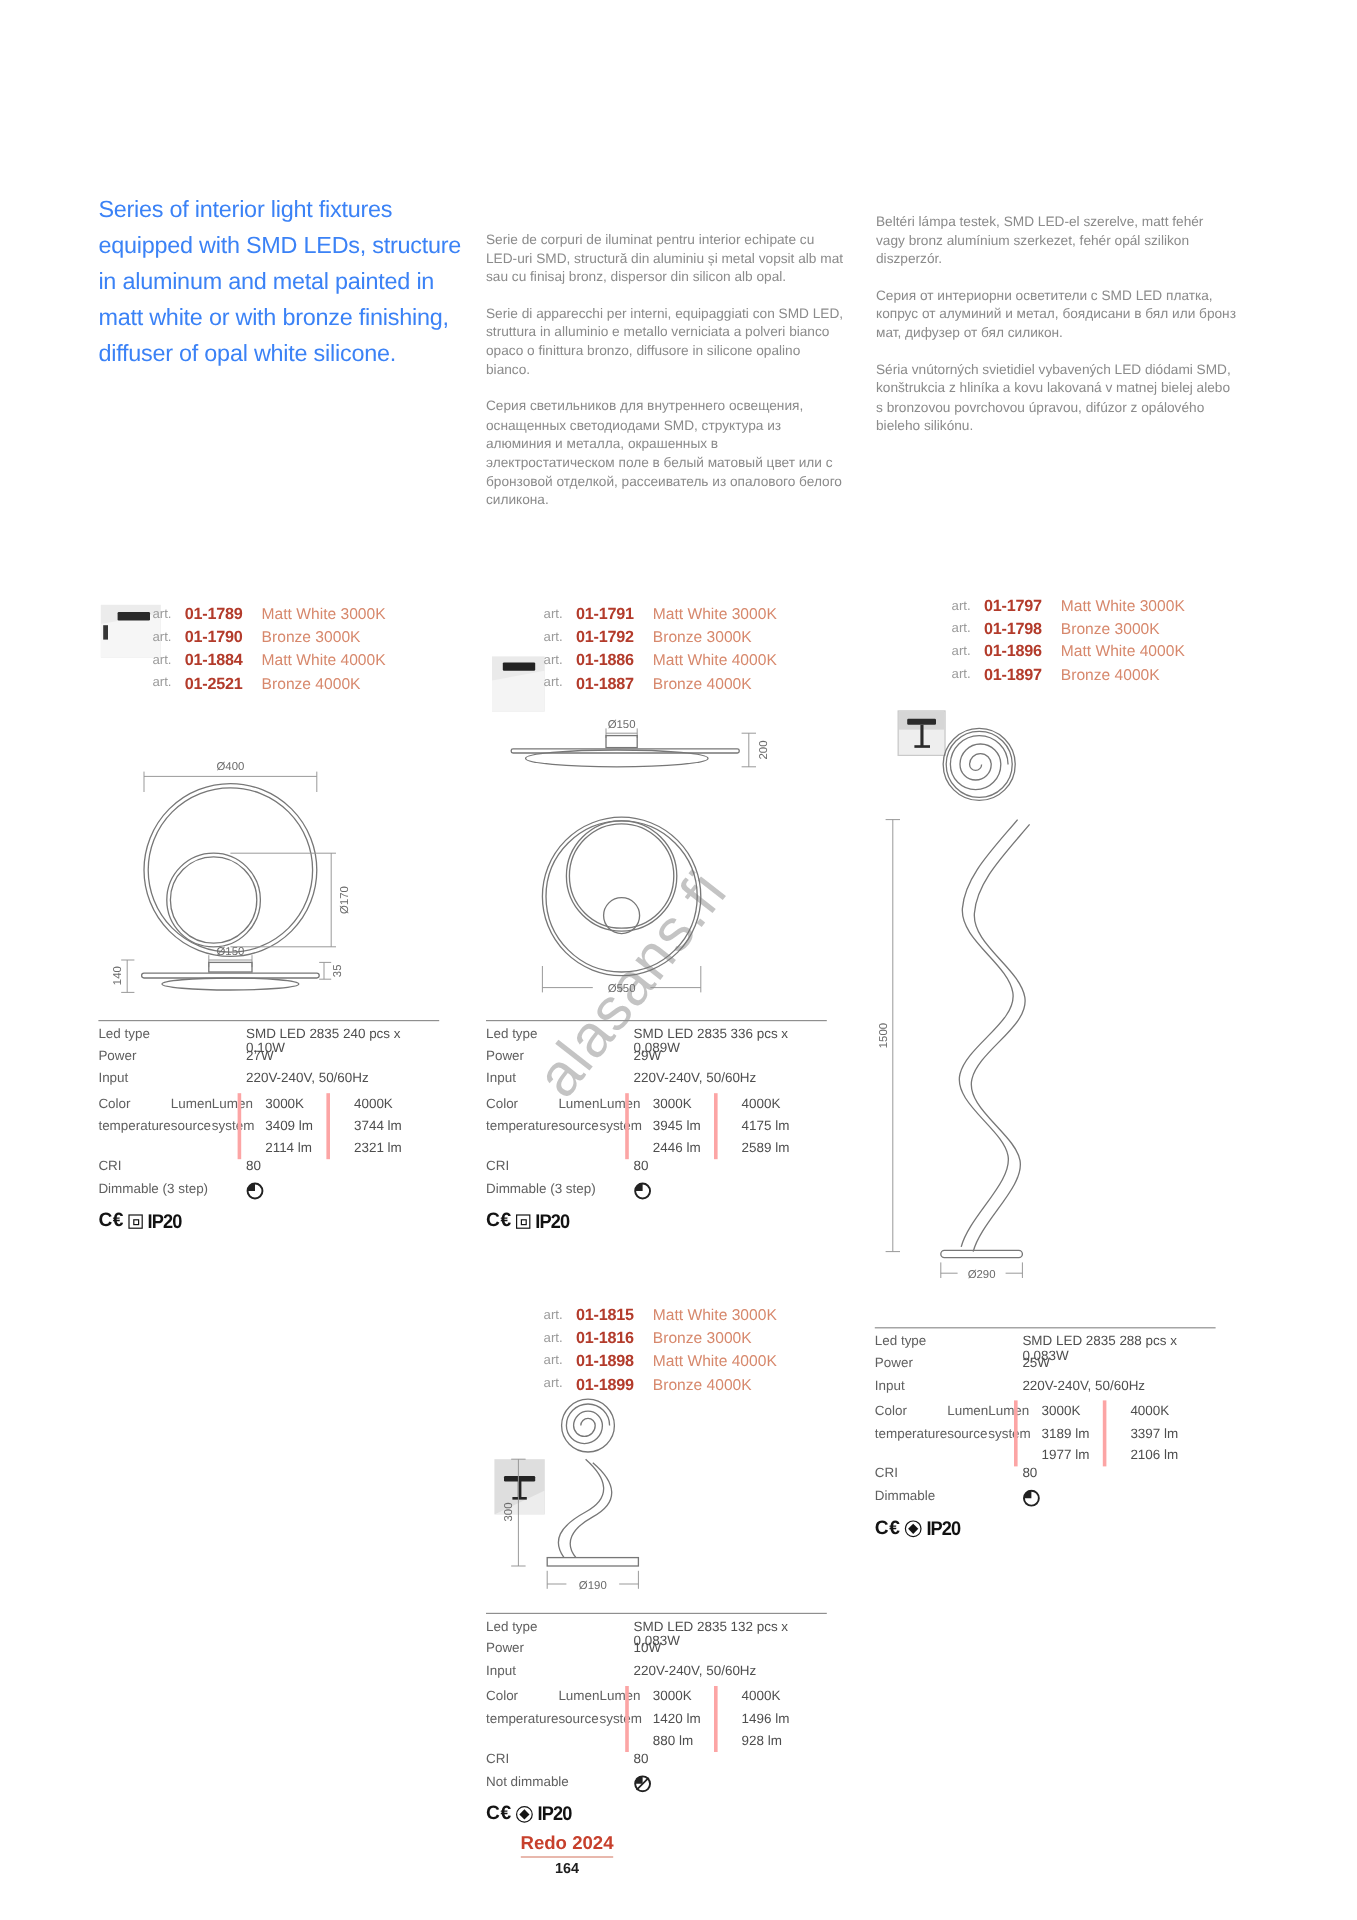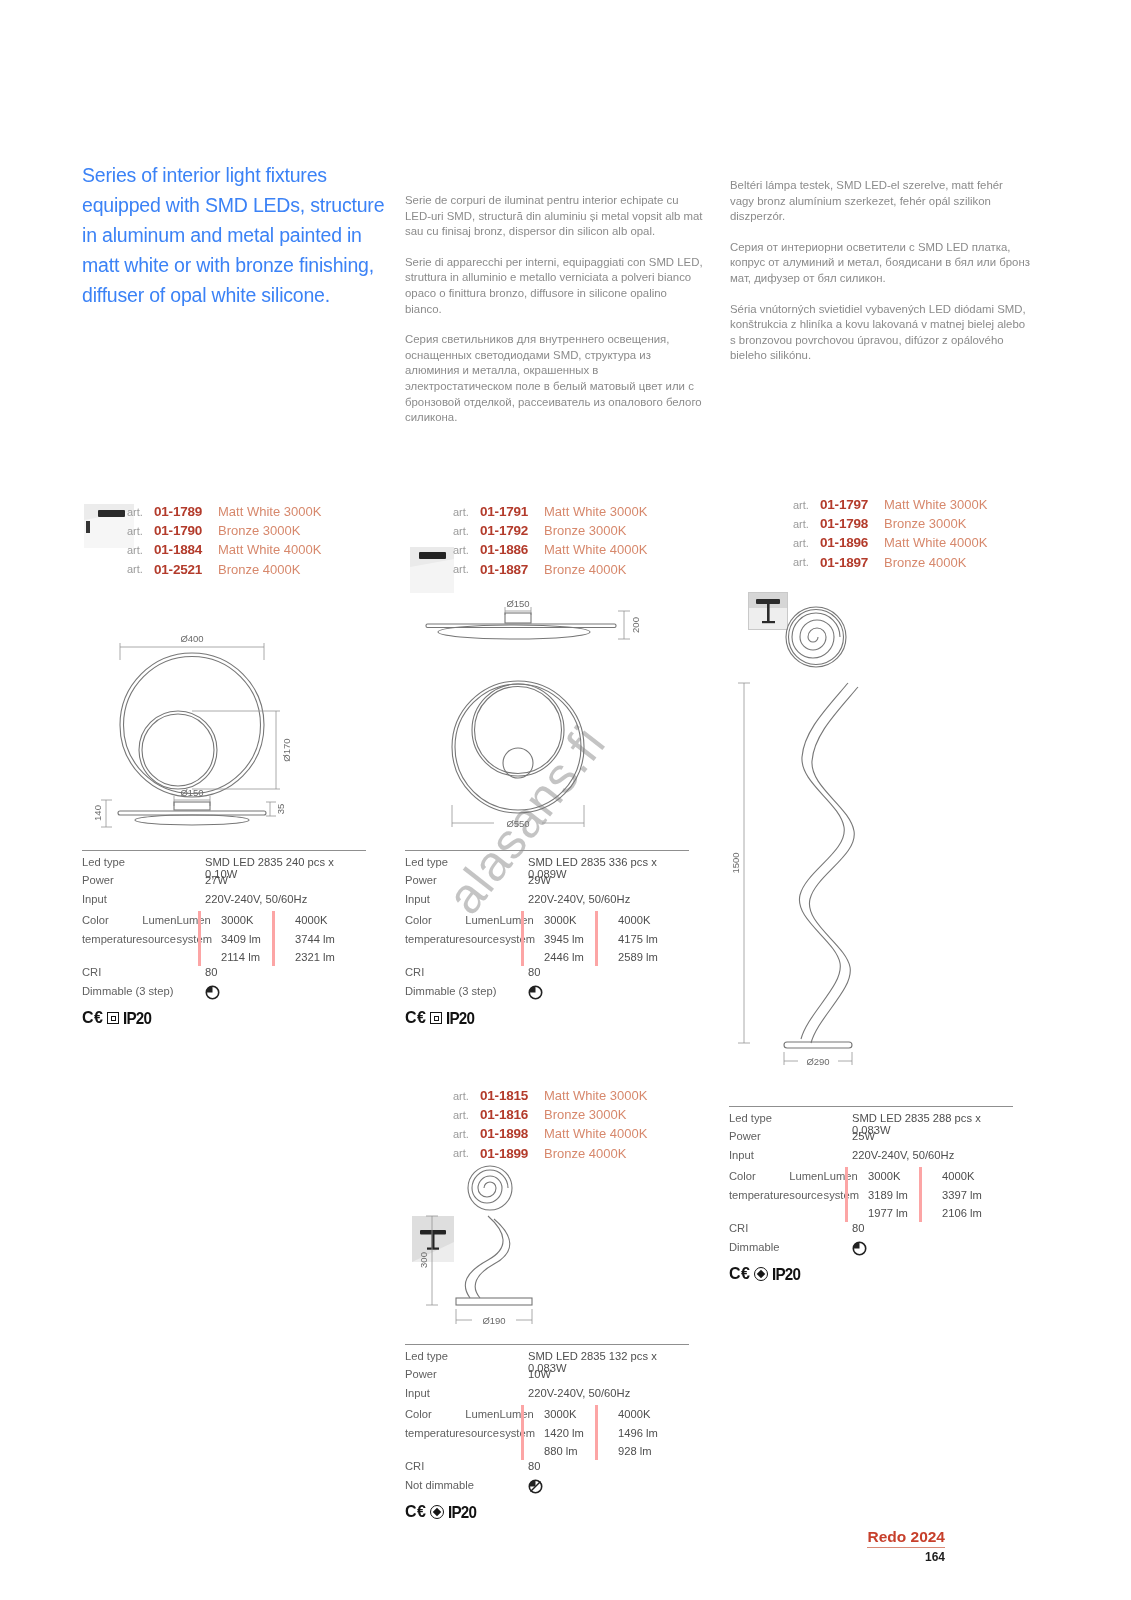--- a/index.html
+++ b/index.html
@@ -26,21 +26,21 @@
 .tc{border-left:3px solid #fca5a5;padding-left:20px;color:#4e4e4e}
 .tcA{width:74px}
 .cert{display:flex;align-items:center;gap:4px;margin-top:5px;height:20px}
 .ce{font-size:16px;font-weight:600;color:#141414;letter-spacing:.5px}
 .sq2{width:12px;height:12px;border:1.6px solid #141414;display:flex;align-items:center;justify-content:center}
 .sq2 i{width:5px;height:5px;border:1.1px solid #141414;display:block}
 .dci{width:14px;height:14px;border:1.4px solid #141414;border-radius:50%;position:relative}
 .dci i{position:absolute;left:50%;top:50%;width:6px;height:6px;background:#141414;transform:translate(-50%,-50%) rotate(45deg)}
 .ip{font-size:16.5px;font-weight:800;color:#111;letter-spacing:-.8px;transform:scaleX(.92);transform-origin:left center}
 .wm{font-size:50px;color:rgba(125,125,125,.45);transform:rotate(-52deg);transform-origin:0 50%;letter-spacing:1px;white-space:nowrap;pointer-events:none}
-.footer-wrap{left:0;top:1528px;width:945px;text-align:right}
+.footer-wrap{left:0;top:1528px;width:945px;text-align:center}
 .footer-brand{font-size:15.5px;font-weight:600;color:#c7402c;border-bottom:1.5px solid #d98a77;padding-bottom:1px;display:inline-block}
 .footer-page{font-size:12px;font-weight:600;color:#1d1d1d;margin-top:2px}
 svg text{font-family:"Liberation Sans",sans-serif;font-size:9.5px;fill:#6b6b6b}
 svg .ln{stroke:#777;fill:none;stroke-width:1.1}
 svg .dl{stroke:#949494;fill:none;stroke-width:.8}
 </style>
 </head>
 <body>
 
 <div class="page">

